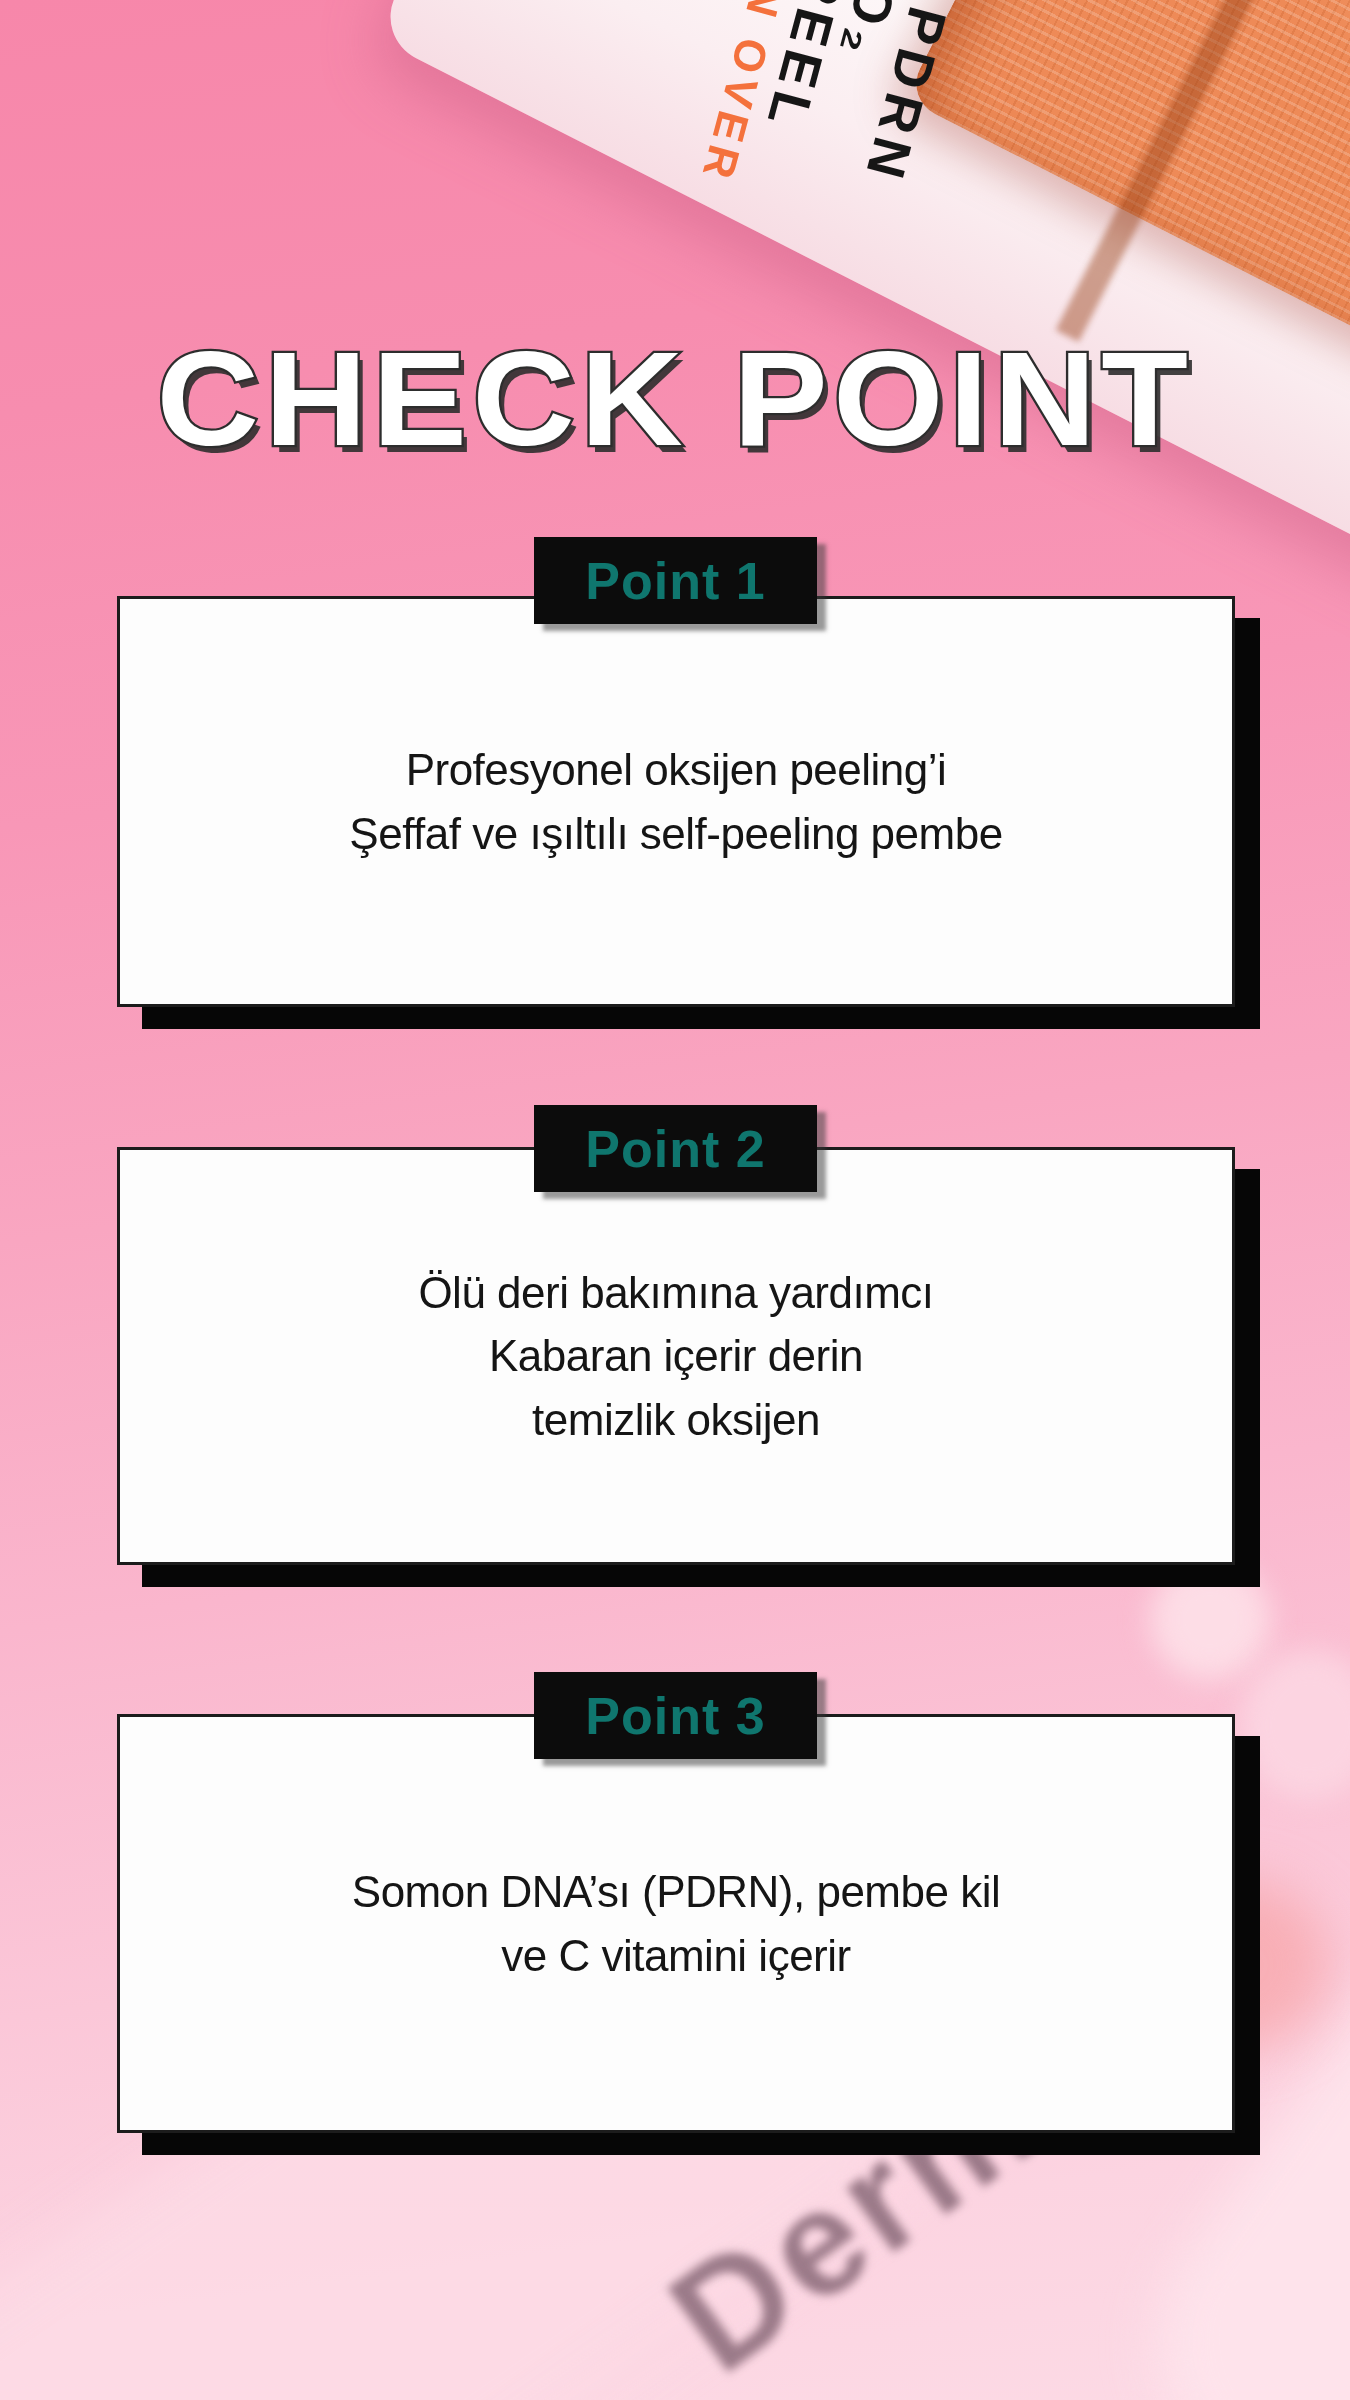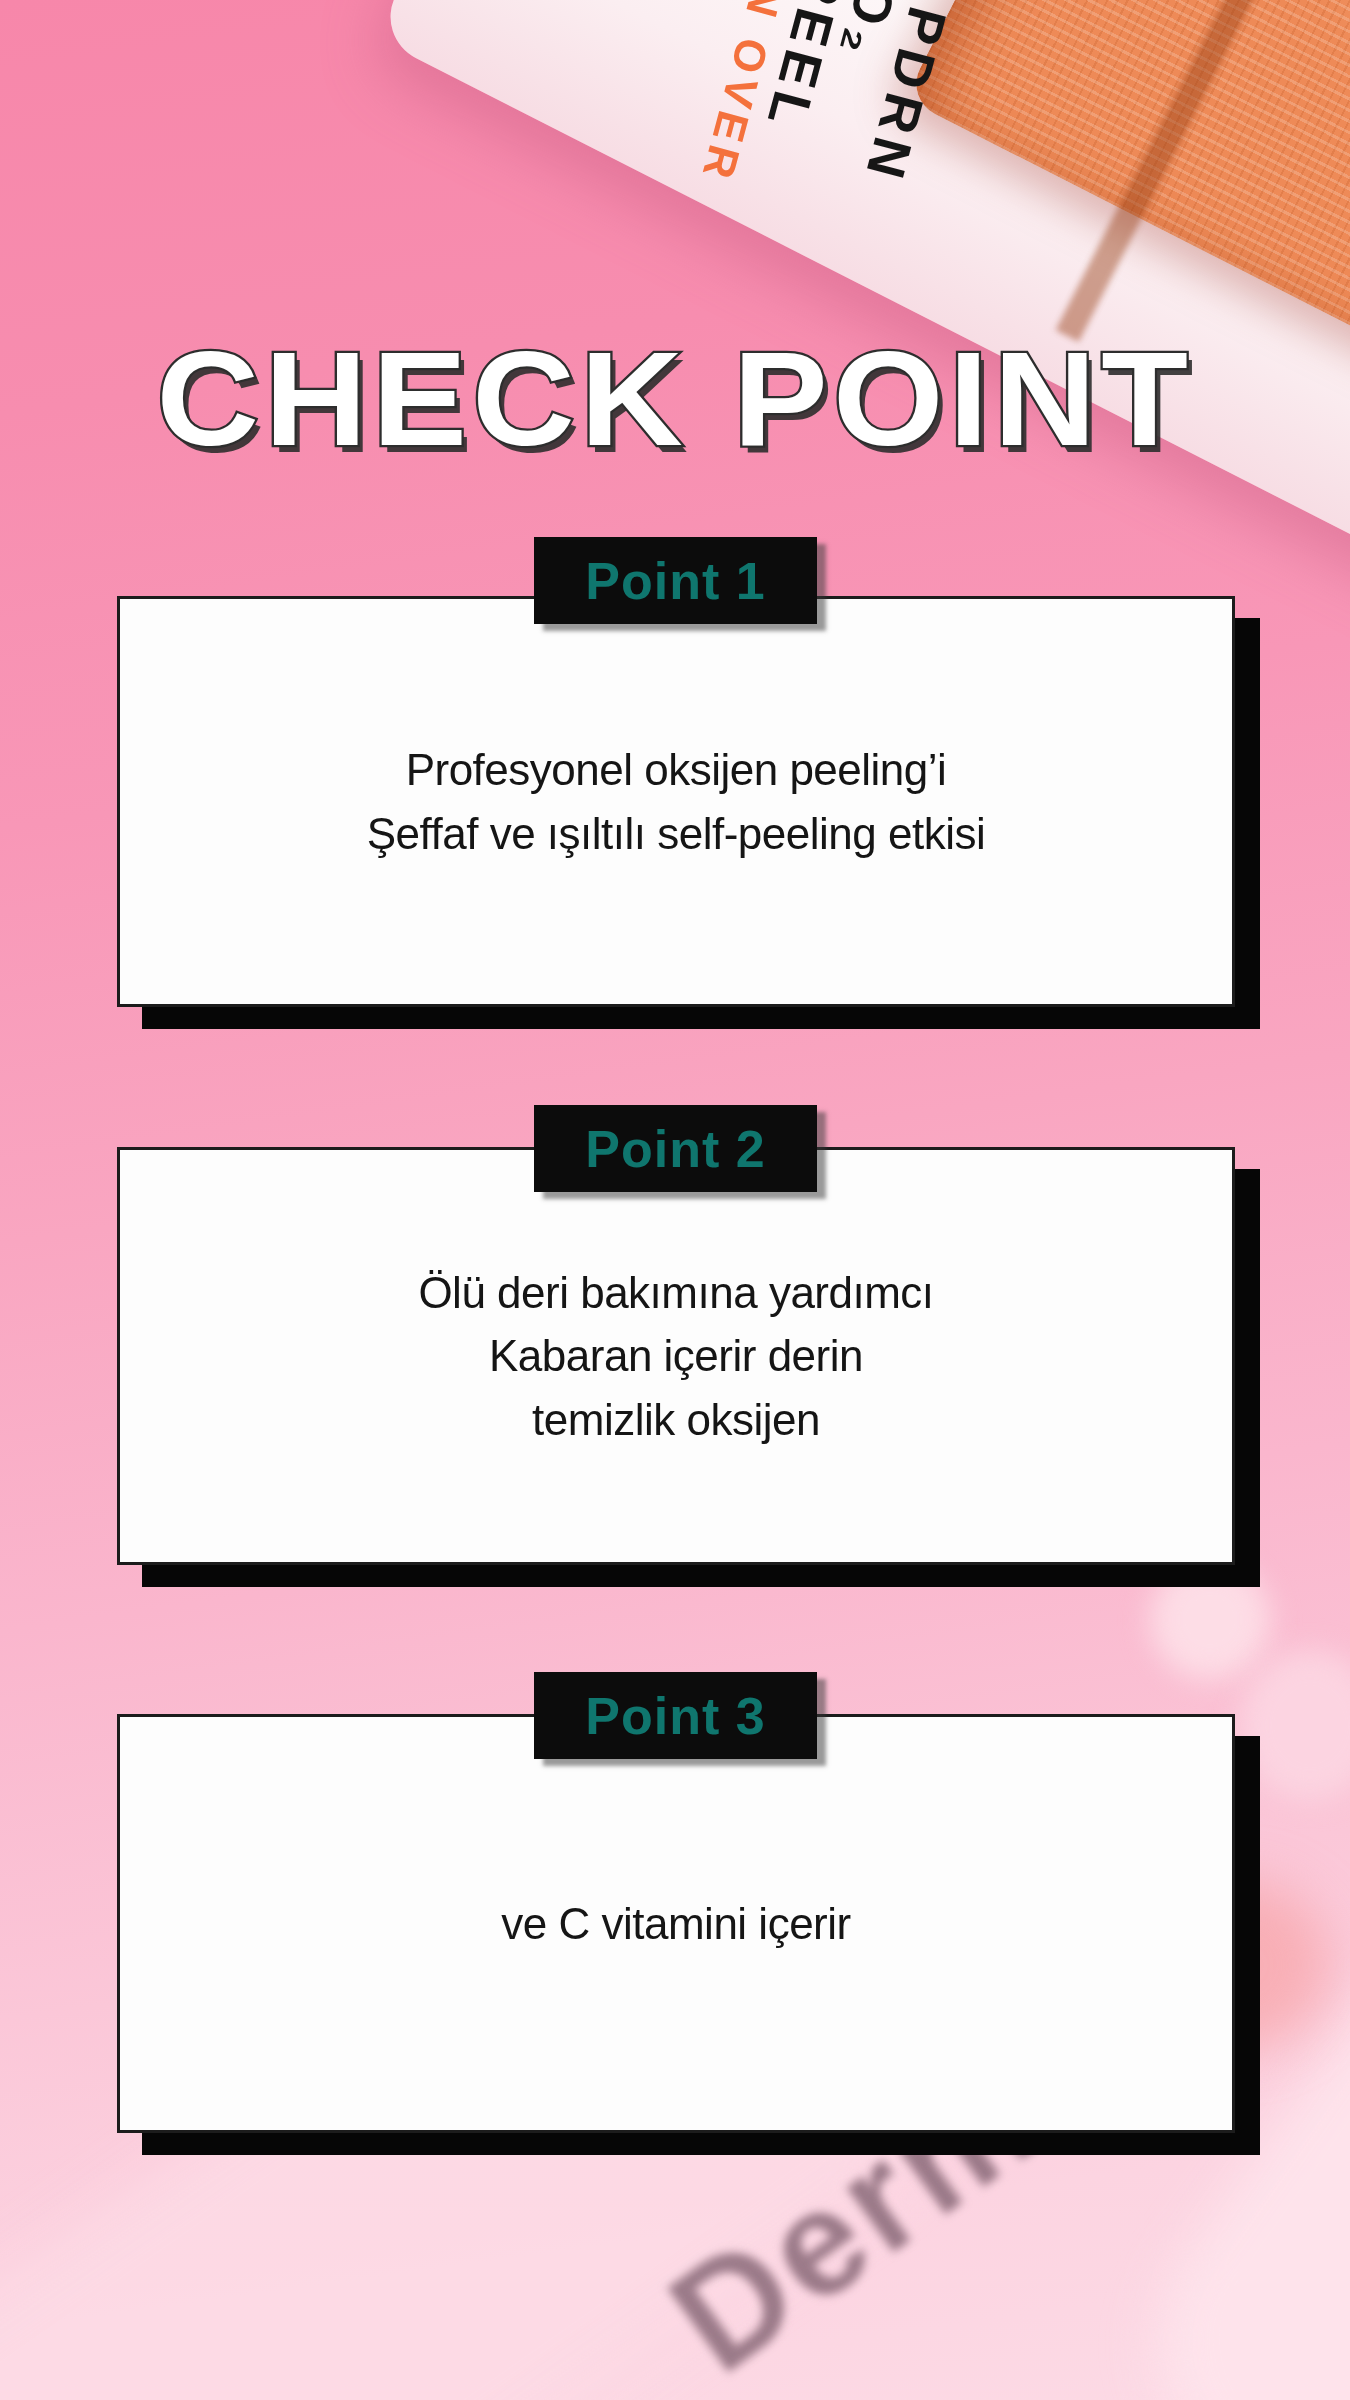--- a/index.html
+++ b/index.html
@@ -167,33 +167,34 @@
     <div class="tube-line tl-3">PEEL</div>
     <div class="tube-accent">N OVER</div>
   </div>
 
   <h1 class="title">CHECK POINT</h1>
 
   <div class="badge badge-1">Point 1</div>
   <div class="box box-1">
     <div class="box-text">
       <div>Profesyonel oksijen peeling’i</div>
-      <div>Şeffaf ve ışıltılı self-peeling etkisi</div>
+      <div>Şeffaf ve ışıltılı self-peeling pembe</div>
     </div>
   </div>
 
   <div class="badge badge-2">Point 2</div>
   <div class="box box-2">
     <div class="box-text">
       <div>Ölü deri bakımına yardımcı</div>
       <div>Kabaran içerir derin</div>
       <div>temizlik oksijen</div>
     </div>
   </div>
 
   <div class="badge badge-3">Point 3</div>
   <div class="box box-3">
     <div class="box-text">
+      <div>Somon DNA’sı (PDRN), pembe kil</div>
       <div>ve C vitamini içerir</div>
     </div>
   </div>
 
 </div>
 
 </body></html>

